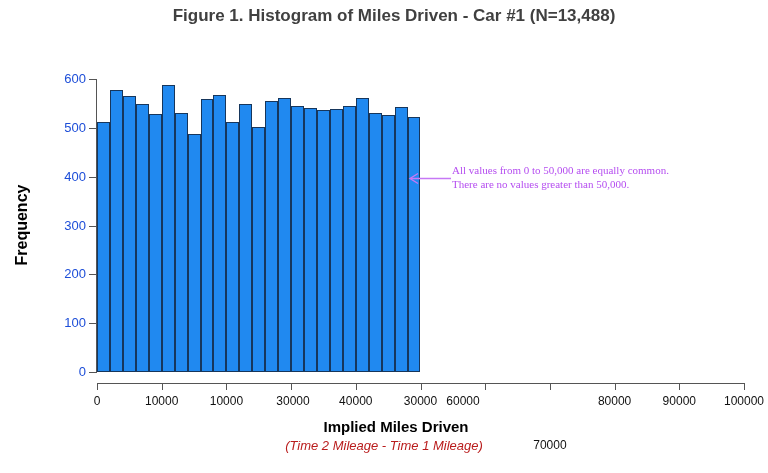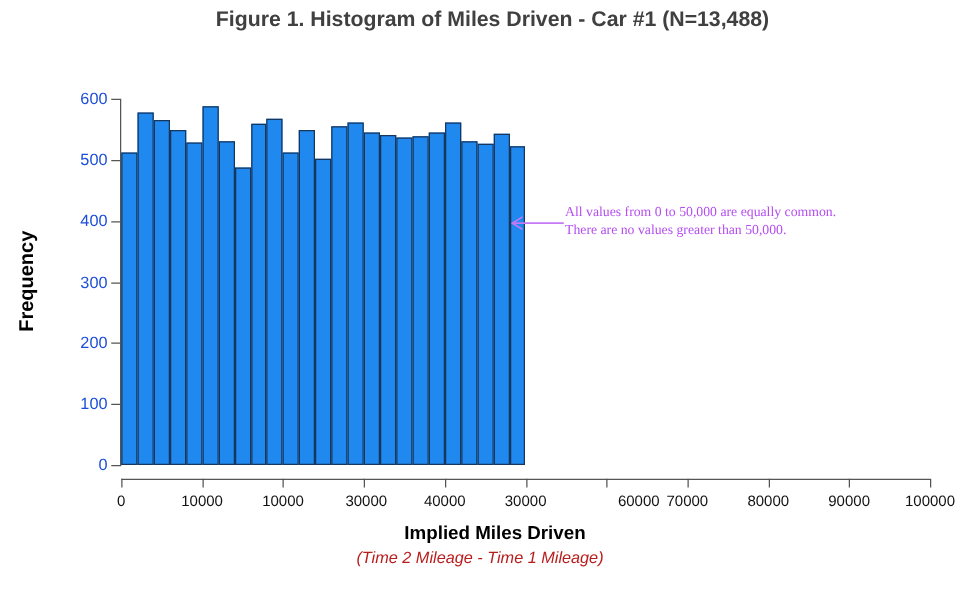--- a/index.html
+++ b/index.html
@@ -180,23 +180,23 @@
       <div class="x-tick-label" style="left: 161.7px;">10000</div>
       <div class="x-tick" style="left: 226.4px;"></div>
       <div class="x-tick-label" style="left: 226.4px;">10000</div>
       <div class="x-tick" style="left: 291.1px;"></div>
       <div class="x-tick-label" style="left: 293px;">30000</div>
       <div class="x-tick" style="left: 355.8px;"></div>
       <div class="x-tick-label" style="left: 355.8px;">40000</div>
       <div class="x-tick" style="left: 420.5px;"></div>
       <div class="x-tick-label" style="left: 420.5px;">30000</div>
       <div class="x-tick" style="left: 485.2px;"></div>
-      <div class="x-tick-label" style="left: 511px;">60000</div>
+      <div class="x-tick-label" style="left: 463px;">60000</div>
       <div class="x-tick" style="left: 549.9px;"></div>
-      <div class="x-tick-label" style="left: 549.9px;">70000</div>
+      <div class="x-tick-label" style="left: 549.9px; margin-top: 44px;">70000</div>
       <div class="x-tick" style="left: 614.6px;"></div>
       <div class="x-tick-label" style="left: 614.6px;">80000</div>
       <div class="x-tick" style="left: 679.3px;"></div>
       <div class="x-tick-label" style="left: 679.3px;">90000</div>
       <div class="x-tick" style="left: 744px;"></div>
       <div class="x-tick-label" style="left: 744px;">100000</div>
     </div>
 
   <div id="plot-area">
     <div id="bars">

